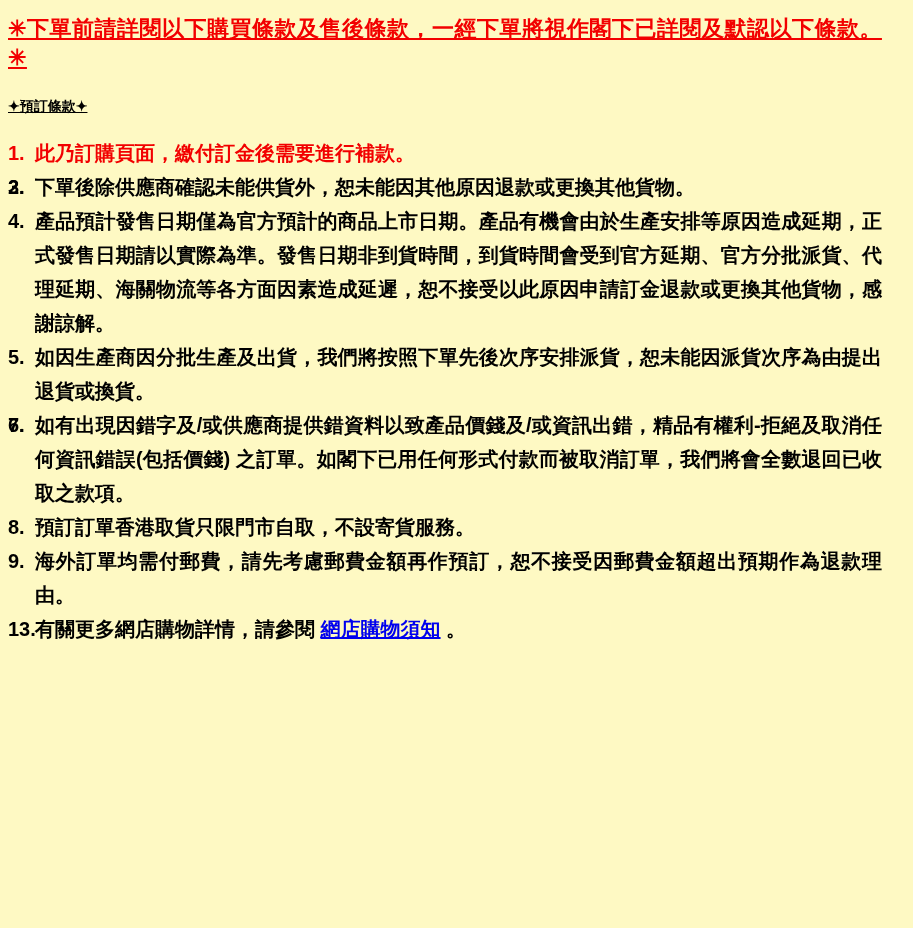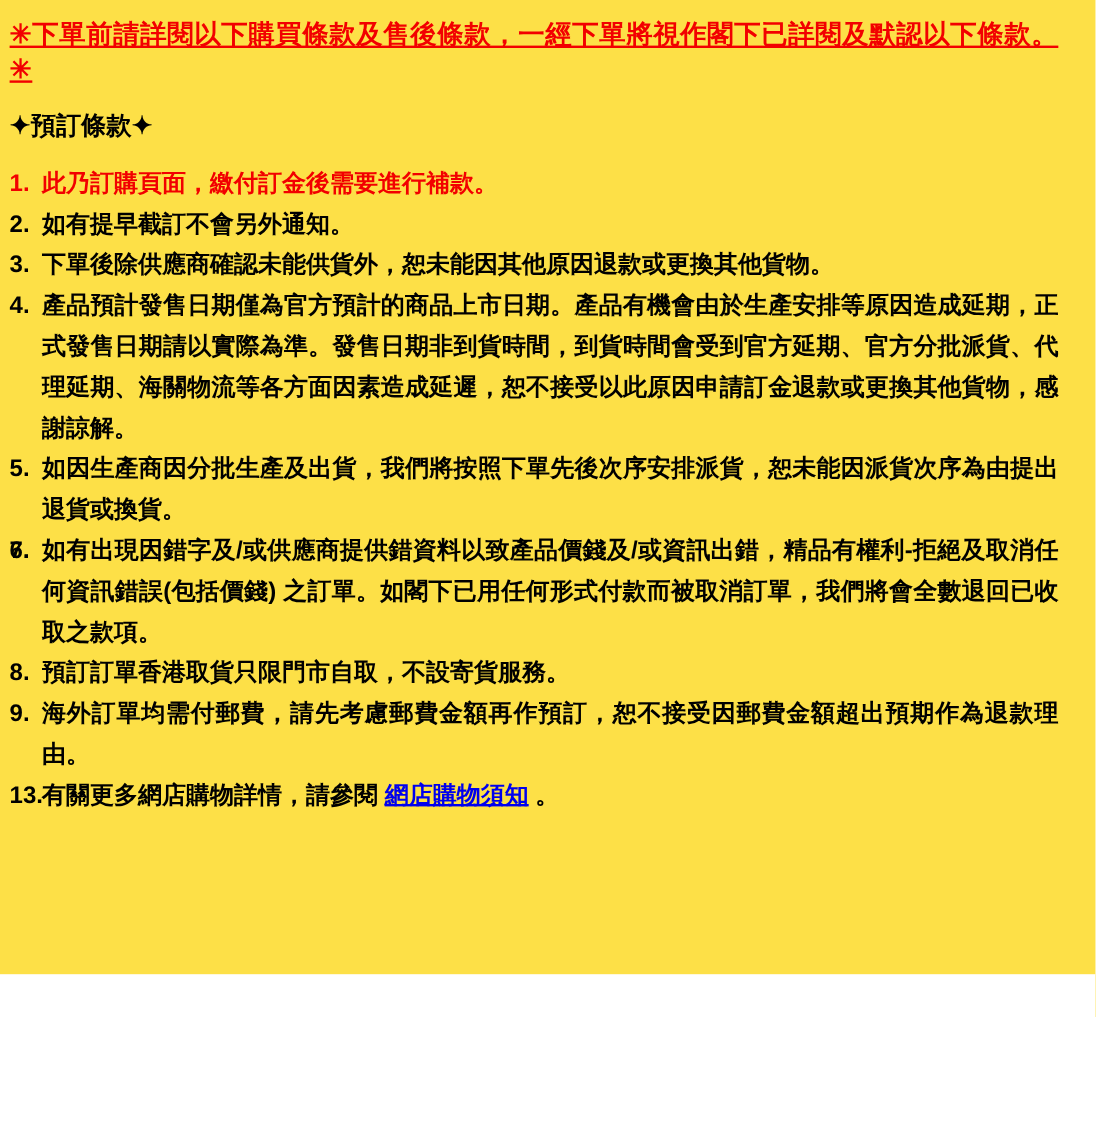--- a/index.html
+++ b/index.html
@@ -1,40 +1,41 @@
 <!DOCTYPE html>
 <html><head>
 <meta charset="utf-8">
 <style>
   html, body { margin: 0; padding: 0; background: #ffffff; }
   .page {
     position: relative;
     width: 913px;
-    height: 812px;
+    height: 928px;
     box-sizing: border-box;
     padding: 14px 31px 0 35px;
     overflow: hidden;
-    background: #fde047;
+    background: #fef9c3;
     font-family: "Liberation Sans", sans-serif;
     font-weight: 700;
     color: #000000;
   }
   .notice {
     margin-left: -27px;
     color: #f20000;
     font-size: 22px;
     line-height: 29px;
     text-decoration: underline;
     letter-spacing: 0.5px;
   }
   .section-title {
     margin: 21px 0 0 -27px;
     color: #000000;
-    font-size: 21px;
+    font-size: 14px;
     line-height: 26px;
+    text-decoration: underline;
   }
   ol.terms {
     list-style: none;
     margin: 17px 0 0 0;
     padding: 0;
   }
   li.term {
     position: relative;
     font-size: 20px;
     line-height: 34px;
@@ -55,21 +56,21 @@
 </head>
 <body>
 
 <div class="page">
   <div class="notice">✳下單前請詳閱以下購買條款及售後條款，一經下單將視作閣下已詳閱及默認以下條款。✳</div>
 
   <div class="section-title">✦預訂條款✦</div>
 
   <ol class="terms">
       <li class="term red"><span class="num">1.</span><span>此乃訂購頁面，繳付訂金後需要進行補款。</span></li>
-      <li class="term"><span class="num">2.</span><span>如有提早截訂不會另外通知。</span></li>
+      <li class="term"><span class="num">2.</span></li>
       <li class="term"><span class="num">3.</span><span>下單後除供應商確認未能供貨外，恕未能因其他原因退款或更換其他貨物。</span></li>
       <li class="term"><span class="num">4.</span><span>產品預計發售日期僅為官方預計的商品上市日期。產品有機會由於生產安排等原因造成延期，正式發售日期請以實際為準。發售日期非到貨時間，到貨時間會受到官方延期、官方分批派貨、代理延期、海關物流等各方面因素造成延遲，恕不接受以此原因申請訂金退款或更換其他貨物，感謝諒解。</span></li>
       <li class="term"><span class="num">5.</span><span>如因生產商因分批生產及出貨，我們將按照下單先後次序安排派貨，恕未能因派貨次序為由提出退貨或換貨。</span></li>
       <li class="term"><span class="num">6.</span></li>
       <li class="term"><span class="num">7.</span><span>如有出現因錯字及/或供應商提供錯資料以致產品價錢及/或資訊出錯，精品有權利-拒絕及取消任何資訊錯誤(包括價錢) 之訂單。如閣下已用任何形式付款而被取消訂單，我們將會全數退回已收取之款項。</span></li>
       <li class="term"><span class="num">8.</span><span>預訂訂單香港取貨只限門市自取，不設寄貨服務。</span></li>
       <li class="term"><span class="num">9.</span><span>海外訂單均需付郵費，請先考慮郵費金額再作預訂，恕不接受因郵費金額超出預期作為退款理由。</span></li>
       <li class="term"><span class="num">13.</span><span>有關更多網店購物詳情，請參閱 </span><a class="seg-link" href="#">網店購物須知</a><span> 。</span></li>
     </ol>
 </div>

